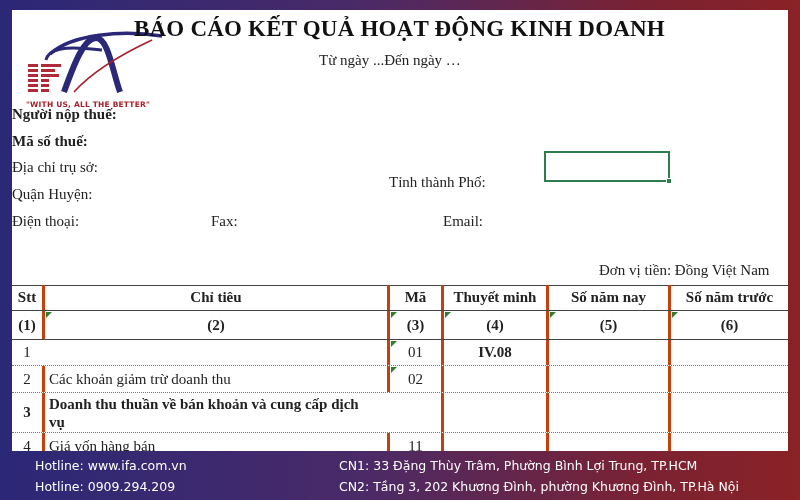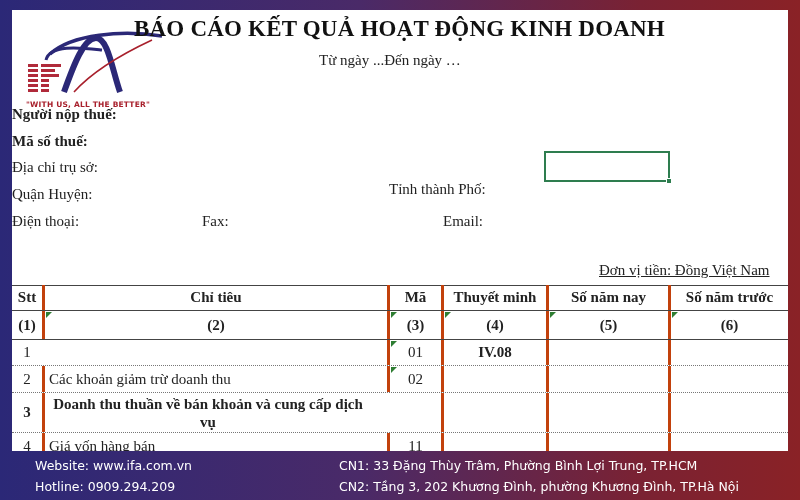--- a/index.html
+++ b/index.html
@@ -30,25 +30,25 @@
 
     .sel-cell {
       position: absolute; left: 532px; top: 141px; width: 126px; height: 31px;
       border: 2px solid #2e7d4f;
     }
     .sel-handle {
       position: absolute; right: -4px; bottom: -4px; width: 6px; height: 6px;
       background: #2e7d4f; border: 1px solid #fff;
     }
 
-    .unit { left: 587px; top: 252px; font-size: 15px; color: #222; text-decoration: underline; }
+    .unit { left: 587px; top: 252px; font-size: 15px; color: #222; }
 
     
     .tbl { position: absolute; left: 0; top: 275px; width: 776px; }
-    .row { position: absolute; left: 0; width: 776px; border-bottom: 1px dotted #777; text-align: center; }
+    .row { position: absolute; left: 0; width: 776px; border-bottom: 1px dotted #777; }
     .row.solid { border-bottom: 1px solid #444; }
     .cell {
       position: absolute; top: 0; height: 100%; display: flex; align-items: center;
       font-size: 15px; color: #222; border-left: 3px solid #c2410c; overflow: hidden;
     }
     .cell.c { justify-content: center; }
     .cell.l { padding-left: 4px; }
     .cell.b { font-weight: bold; }
     .cell.first { border-left: none; }
     .tri {
@@ -99,23 +99,23 @@
     <div class="logo-tag">"WITH US, ALL THE BETTER"</div>
   </div>
 
   <div class="abs title">BÁO CÁO KẾT QUẢ HOẠT ĐỘNG KINH DOANH</div>
   <div class="abs subtitle">Từ ngày ...Đến ngày …</div>
 
   <div class="abs info b" style="left:0;top:96px;text-align:right;">Người nộp thuế:</div>
   <div class="abs info b" style="left:0;top:123px;text-align:right;">Mã số thuế:</div>
   <div class="abs info" style="left:0;top:149px;">Địa chỉ trụ sở:</div>
   <div class="abs info" style="left:0;top:176px;">Quận Huyện:</div>
-  <div class="abs info" style="left:377px;top:171px;font-family:Liberation Serif, serif;">Tỉnh thành Phố:</div>
+  <div class="abs info" style="left:377px;top:164px;font-family:Liberation Serif, serif;">Tỉnh thành Phố:</div>
   <div class="abs info" style="left:0;top:203px;">Điện thoại:</div>
-  <div class="abs info" style="left:190px;top:203px;">Fax:</div>
+  <div class="abs info" style="left:199px;top:203px;">Fax:</div>
   <div class="abs info" style="left:431px;top:203px;">Email:</div>
 
   <div class="sel-cell">
     <div class="sel-handle"></div>
   </div>
 
   <div class="abs unit">Đơn vị tiền: Đồng Việt Nam</div>
 
   <div class="tbl">
     <div class="topline"></div>
@@ -189,17 +189,17 @@
       <div class="cell l" style="left:30px;width:345px;">Giá vốn hàng bán</div>
       <div class="cell c" style="left:375px;width:54px;">11</div>
       <div class="cell c" style="left:429px;width:105px;"></div>
       <div class="cell c" style="left:534px;width:122px;"></div>
       <div class="cell c" style="left:656px;width:120px;"></div>
     </div>
   </div>
 </div>
 
 <div class="footer">
-  <div class="ft" style="left:35px;top:7px;">Website: www.ifa.com.vn</div>
+  <div class="ft" style="left:35px;top:7px;">Hotline: www.ifa.com.vn</div>
   <div class="ft" style="left:35px;top:28px;">Hotline: 0909.294.209</div>
   <div class="ft" style="left:339px;top:7px;">CN1: 33 Đặng Thùy Trâm, Phường Bình Lợi Trung, TP.HCM</div>
   <div class="ft" style="left:339px;top:28px;">CN2: Tầng 3, 202 Khương Đình, phường Khương Đình, TP.Hà Nội</div>
 </div>
 
 </body></html>

